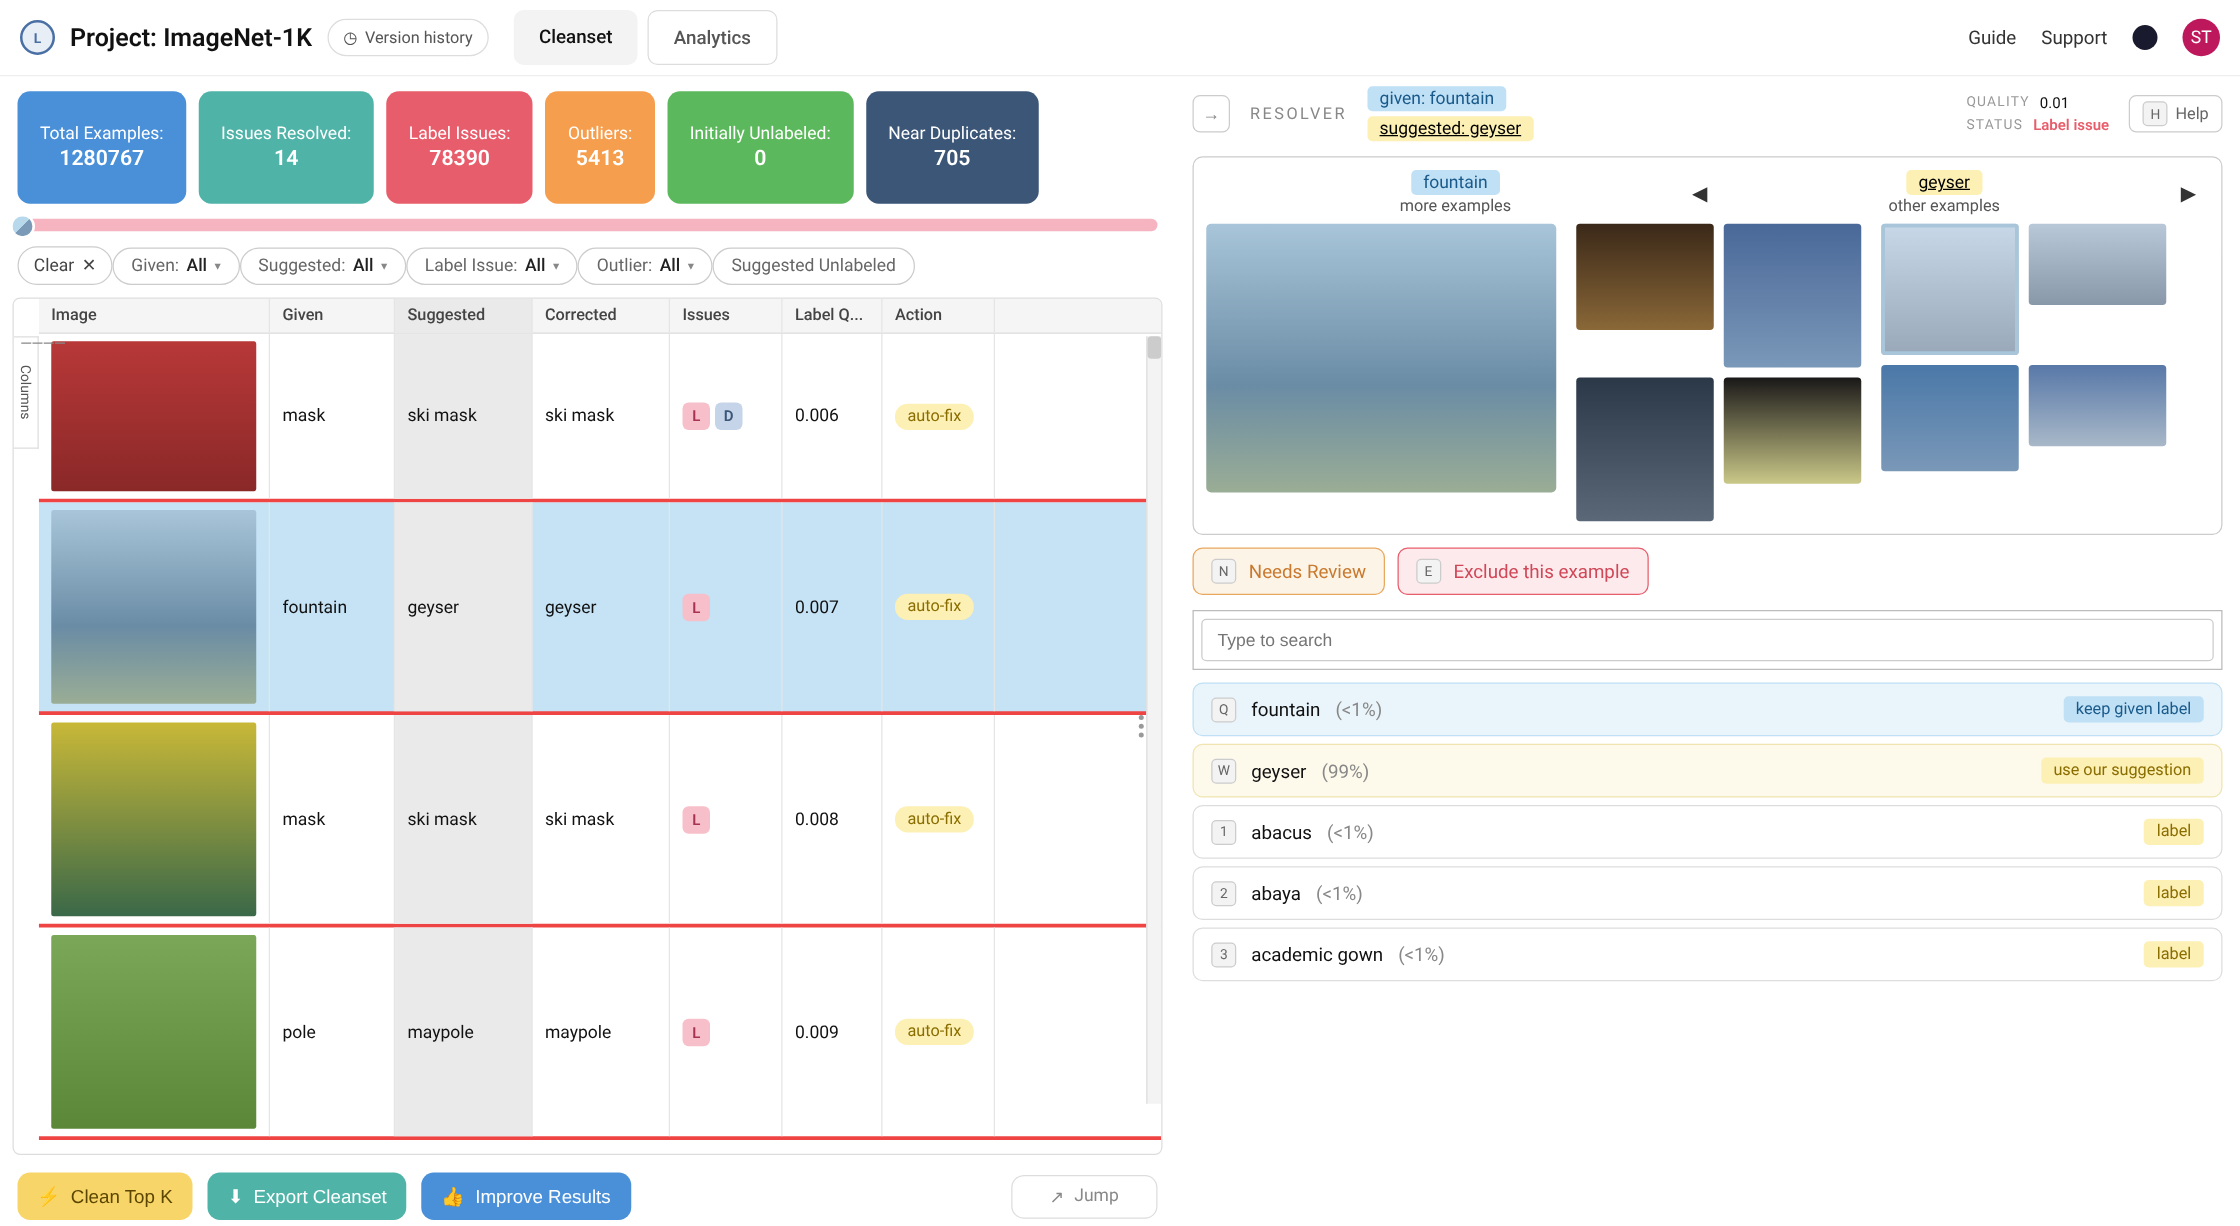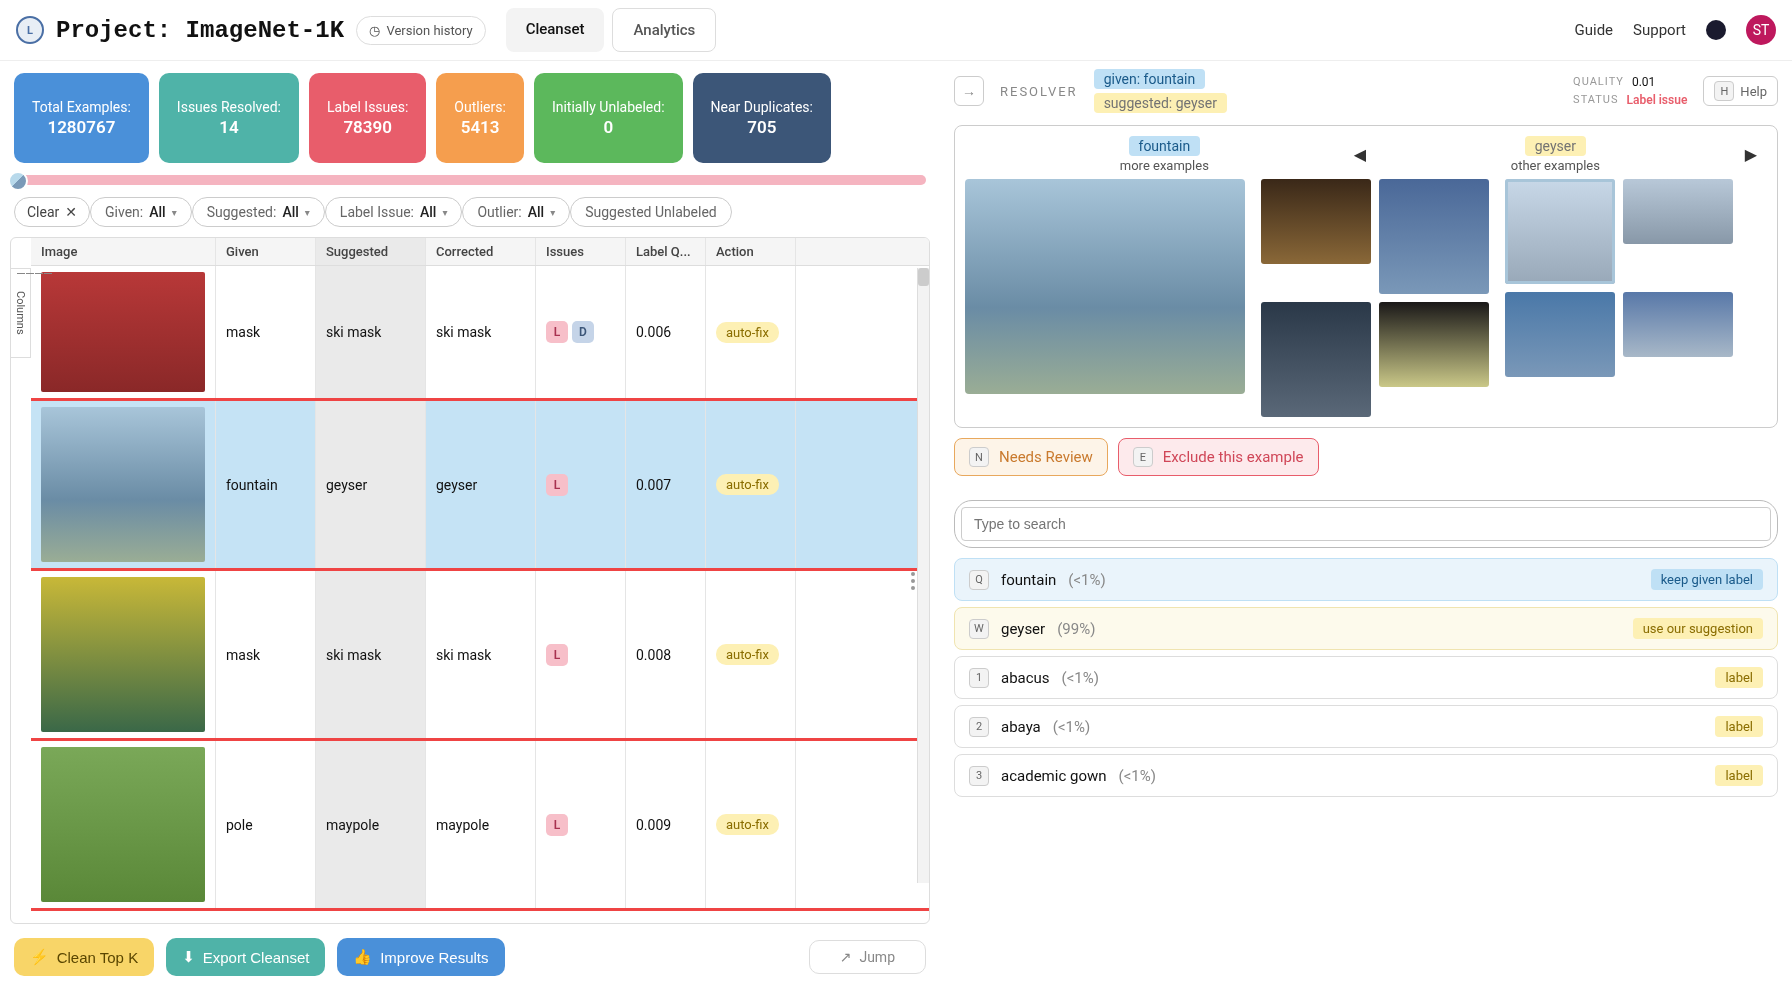--- a/index.html
+++ b/index.html
@@ -1,20 +1,20 @@
 <!DOCTYPE html>
 <html><head>
 <meta charset="utf-8">
 <style>
 * { box-sizing: border-box; margin: 0; padding: 0; }
 body { font-family: -apple-system, BlinkMacSystemFont, 'Segoe UI', Roboto, sans-serif; font-size: 14px; color: #111; background: #fff; width: 1792px; height: 981px; overflow: hidden; }
 
 .header { display: flex; align-items: center; padding: 8px 16px; border-bottom: 1px solid #eee; gap: 12px; }
 .logo { width: 28px; height: 28px; border-radius: 50%; background: #e8eef5; border: 2px solid #4a6fa5; display: flex; align-items: center; justify-content: center; font-size: 11px; color: #4a6fa5; font-weight: bold; }
-.project-title { font-size: 24px; font-weight: 600; font-family: Liberation Mono, monospace; }
+.project-title { font-size: 20px; font-weight: 600; }
 .version-pill { display: inline-flex; align-items: center; gap: 6px; padding: 6px 12px; border: 1px solid #ddd; border-radius: 16px; font-size: 13px; color: #555; }
 .tabs { display: flex; gap: 8px; margin-left: 8px; }
 .tab { padding: 12px 20px; border-radius: 8px; font-size: 15px; font-weight: 500; cursor: pointer; }
 .tab.active { background: #f3f3f3; }
 .tab.inactive { border: 1px solid #ddd; color: #555; }
 .header-right { margin-left: auto; display: flex; align-items: center; gap: 20px; }
 .header-link { font-size: 15px; color: #333; cursor: pointer; }
 .theme-toggle { width: 20px; height: 20px; border-radius: 50%; background: #1a1a2e; }
 .avatar { width: 30px; height: 30px; border-radius: 50%; background: #be185d; display: flex; align-items: center; justify-content: center; font-size: 14px; color: #fff; }
 
@@ -79,21 +79,21 @@
 .btn-teal { background: #4fb3a8; color: #fff; }
 .btn-blue { background: #4a90d9; color: #fff; }
 .jump-btn { margin-left: auto; padding: 8px 30px; border: 1px solid #ddd; border-radius: 10px; color: #888; display: flex; gap: 8px; align-items: center; }
 
 
 .resolver-header { display: flex; align-items: center; gap: 16px; margin-bottom: 6px; }
 .arrow-outline { width: 30px; height: 30px; border: 1px solid #ccc; border-radius: 6px; display: flex; align-items: center; justify-content: center; color: #888; }
 .resolver-label { font-size: 13px; letter-spacing: 2px; color: #888; }
 .label-chips { display: flex; flex-direction: column; gap: 4px; }
 .chip-given { background: #bfe0f5; color: #1a5a8a; padding: 2px 10px; border-radius: 4px; font-size: 14px; width: fit-content; }
-.chip-suggested { background: #fdf0b4; color: #737373; padding: 2px 10px; border-radius: 4px; font-size: 14px; width: fit-content; }
+.chip-suggested { background: #fdf0b4; color: #000000; padding: 2px 10px; border-radius: 4px; font-size: 14px; width: fit-content; text-decoration: underline; }
 .quality-block { margin-left: auto; display: flex; flex-direction: column; gap: 4px; font-size: 12px; }
 .quality-row { display: flex; gap: 8px; }
 .quality-key { letter-spacing: 1px; color: #999; font-size: 11px; }
 .status-label-issue { color: #e85d6b; font-weight: 600; font-size: 12px; }
 .help-btn { border: 1px solid #ccc; border-radius: 6px; padding: 4px 10px; display: flex; gap: 6px; align-items: center; font-size: 13px; color: #666; }
 .key-hint { display: inline-flex; align-items: center; justify-content: center; width: 20px; height: 20px; border: 1px solid #ccc; border-radius: 4px; font-size: 11px; background: #f3f3f3; color: #666; }
 
 .compare-box { border: 1px solid #ccc; border-radius: 8px; padding: 10px; margin-top: 6px; }
 .compare-header { display: flex; align-items: center; justify-content: space-between; padding: 0 10px 6px 10px; }
 .compare-col-header { display: flex; flex-direction: column; align-items: center; gap: 2px; flex: 1; }
@@ -108,21 +108,21 @@
 .mini-thumb { width: 110px; height: 85px; background: #888; border-radius: 3px; }
 .mini-thumb.bordered { outline: 3px solid #a8c5d9; outline-offset: -3px; height: 105px; }
 .mini-thumb.s75 { height: 65px; }
 .mini-thumb.tall { height: 115px; }
 
 .action-buttons { display: flex; gap: 10px; margin-top: 10px; }
 .act-btn { display: flex; align-items: center; gap: 10px; padding: 8px 14px; border-radius: 8px; font-size: 15px; cursor: pointer; }
 .act-needs-review { border: 1px solid #e8a85d; background: #fdf4e8; color: #c97a2e; }
 .act-exclude { border: 1px solid #e85d6b; background: #fdeaec; color: #d04758; }
 
-.search-box { margin-top: 24px; border: 1px solid #bbb; border-radius: 18px; padding: 6px; }
+.search-box { margin-top: 12px; border: 1px solid #bbb; border-radius: 0; padding: 6px; }
 .search-input { width: 100%; border: 1px solid #ccc; border-radius: 4px; padding: 8px 12px; font-size: 14px; }
 
 .label-options { margin-top: 10px; display: flex; flex-direction: column; gap: 6px; }
 .label-opt { display: flex; align-items: center; gap: 12px; padding: 10px 14px; border: 1px solid #ddd; border-radius: 8px; font-size: 15px; }
 .label-opt.givenbg { background: #eaf4fb; border-color: #bfe0f5; }
 .label-opt.suggestedbg { background: #fdfaec; border-color: #f0e4b0; }
 .label-name { }
 .label-pct { color: #888; }
 .label-action { margin-left: auto; font-size: 13px; padding: 3px 10px; border-radius: 4px; }
 .label-action.given { background: #bfe0f5; color: #1a5a8a; }

